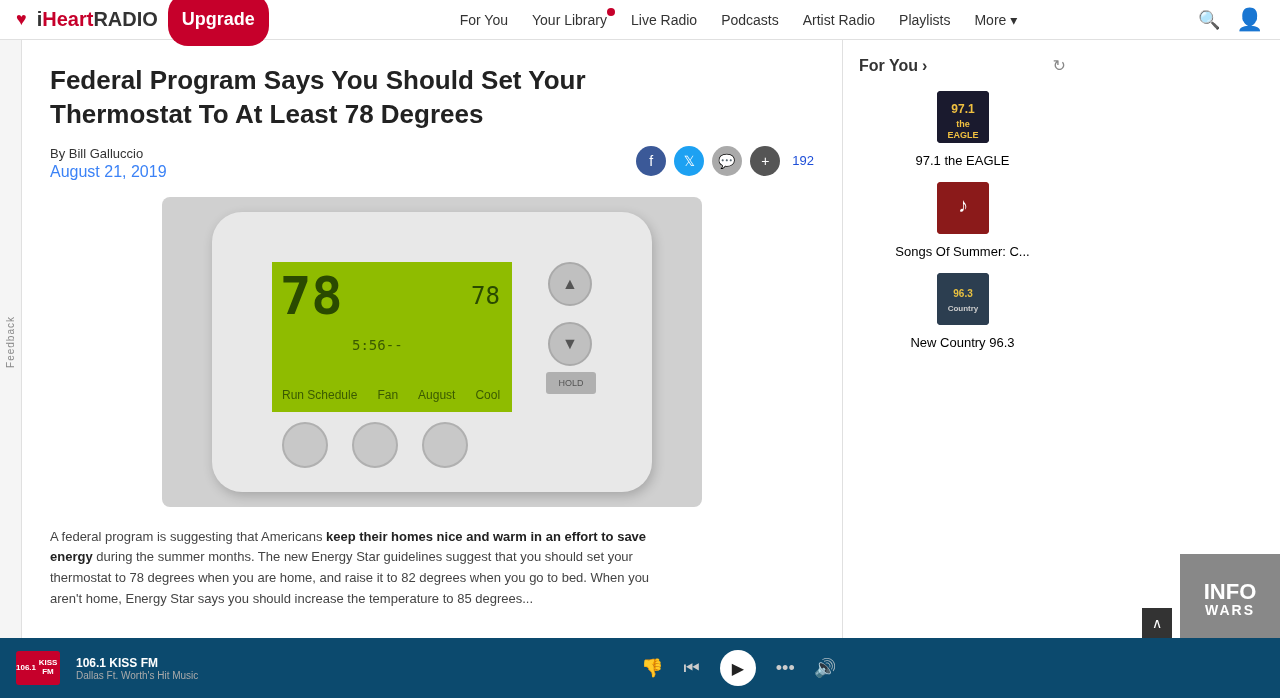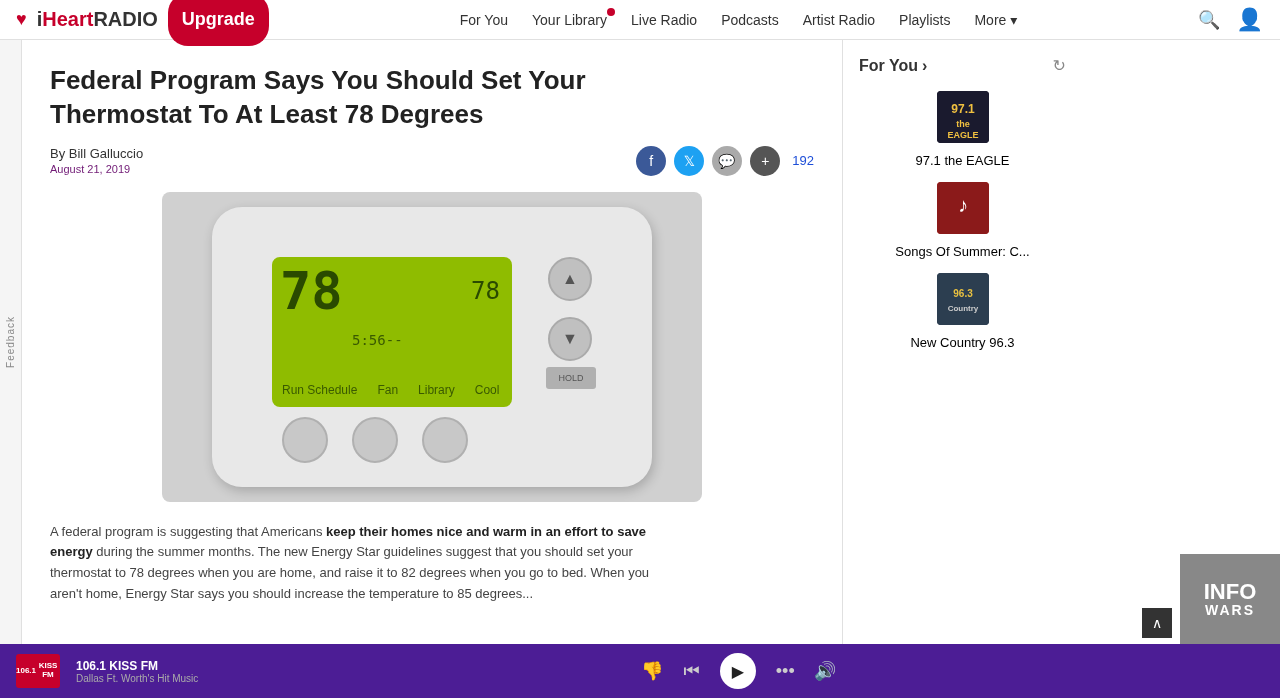--- a/index.html
+++ b/index.html
@@ -111,21 +111,21 @@
       max-width: 600px;
     }
     .article-meta {
       display: flex;
       align-items: flex-start;
       justify-content: space-between;
       margin-bottom: 16px;
     }
     .author-info {}
     .author-name { font-size: 13px; color: #333; }
-    .article-date { font-size: 11px; color: #701a75; margin-top: 2px; }
+    .article-date { font-size: 16px; color: #3b82f6; margin-top: 2px; }
     .social-share {
       display: flex;
       align-items: center;
       gap: 8px;
     }
     .share-btn {
       width: 30px;
       height: 30px;
       border-radius: 50%;
       display: flex;
@@ -163,21 +163,21 @@
       position: relative;
       display: flex;
       align-items: center;
       justify-content: center;
       box-shadow: 2px 4px 12px rgba(0,0,0,0.2);
     }
     .thermostat-screen {
       width: 240px;
       height: 150px;
       background: #8fbc00;
-      border-radius: 8px;
+      border-radius: 0;
       position: absolute;
       left: 60px;
       top: 50px;
       display: flex;
       flex-direction: column;
       padding: 8px;
     }
     .temp-main { font-size: 52px; font-weight: bold; color: #2a4a00; font-family: monospace; line-height: 1; }
     .temp-small { font-size: 24px; color: #2a4a00; font-family: monospace; position: absolute; right: 12px; top: 20px; }
     .temp-time { font-size: 14px; color: #3a5a00; font-family: monospace; position: absolute; left: 80px; top: 75px; }
@@ -293,22 +293,22 @@
     .station-thumb-summer { background: #c0392b; }
     .station-thumb-country { background: #2c3e50; }
     .station-name { font-size: 13px; color: #000000; }
 
     
     .bottom-player {
       position: absolute;
       bottom: 0;
       left: 0;
       right: 0;
-      height: 54px;
-      background: #4c1d95;
+      height: 60px;
+      background: #0c4a6e;
       display: flex;
       align-items: center;
       padding: 0 16px;
       gap: 16px;
       z-index: 100;
     }
     .player-station-logo {
       width: 44px;
       height: 34px;
       background: #c6002b;
@@ -445,21 +445,21 @@
     <div class="article-image">
       <div class="thermostat-bg">
 
         <div class="thermostat-screen">
           <div class="temp-main">78</div>
           <div class="temp-small">78</div>
           <div class="temp-time">5:56--</div>
           <div class="screen-labels">
             <span>Run Schedule</span>
             <span>Fan</span>
-            <span>Library</span>
+            <span>August</span>
             <span>Cool</span>
           </div>
         </div>
 
         <div class="thermostat-buttons-right">
           <div class="round-btn">▲</div>
           <div class="round-btn">▼</div>
         </div>
         <div class="hold-btn">HOLD</div>
 

